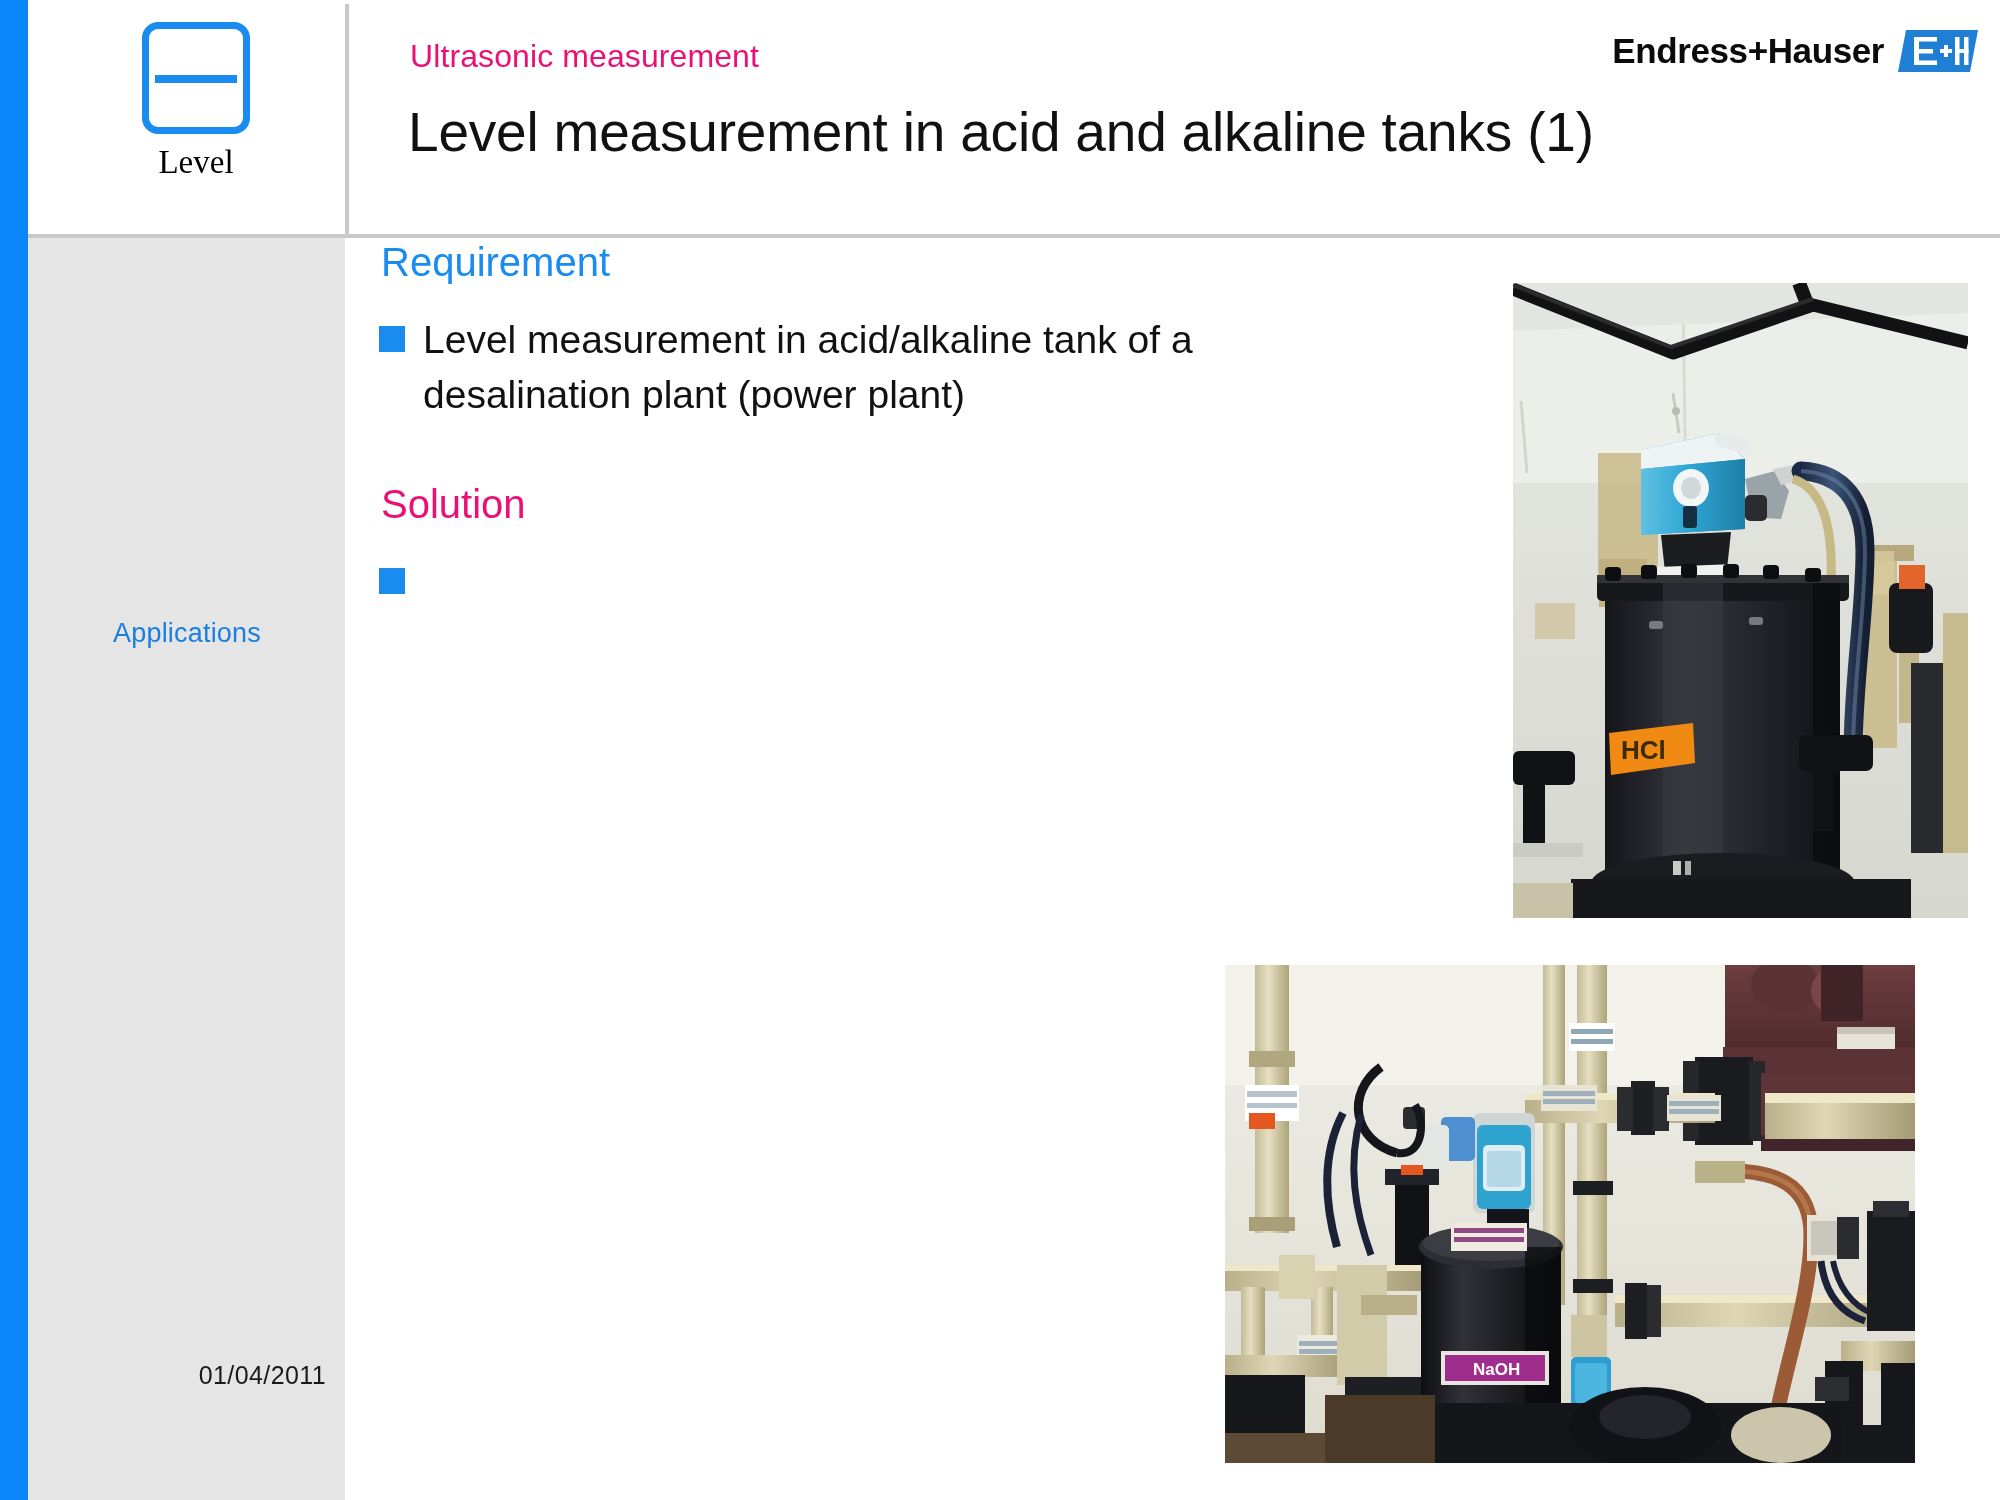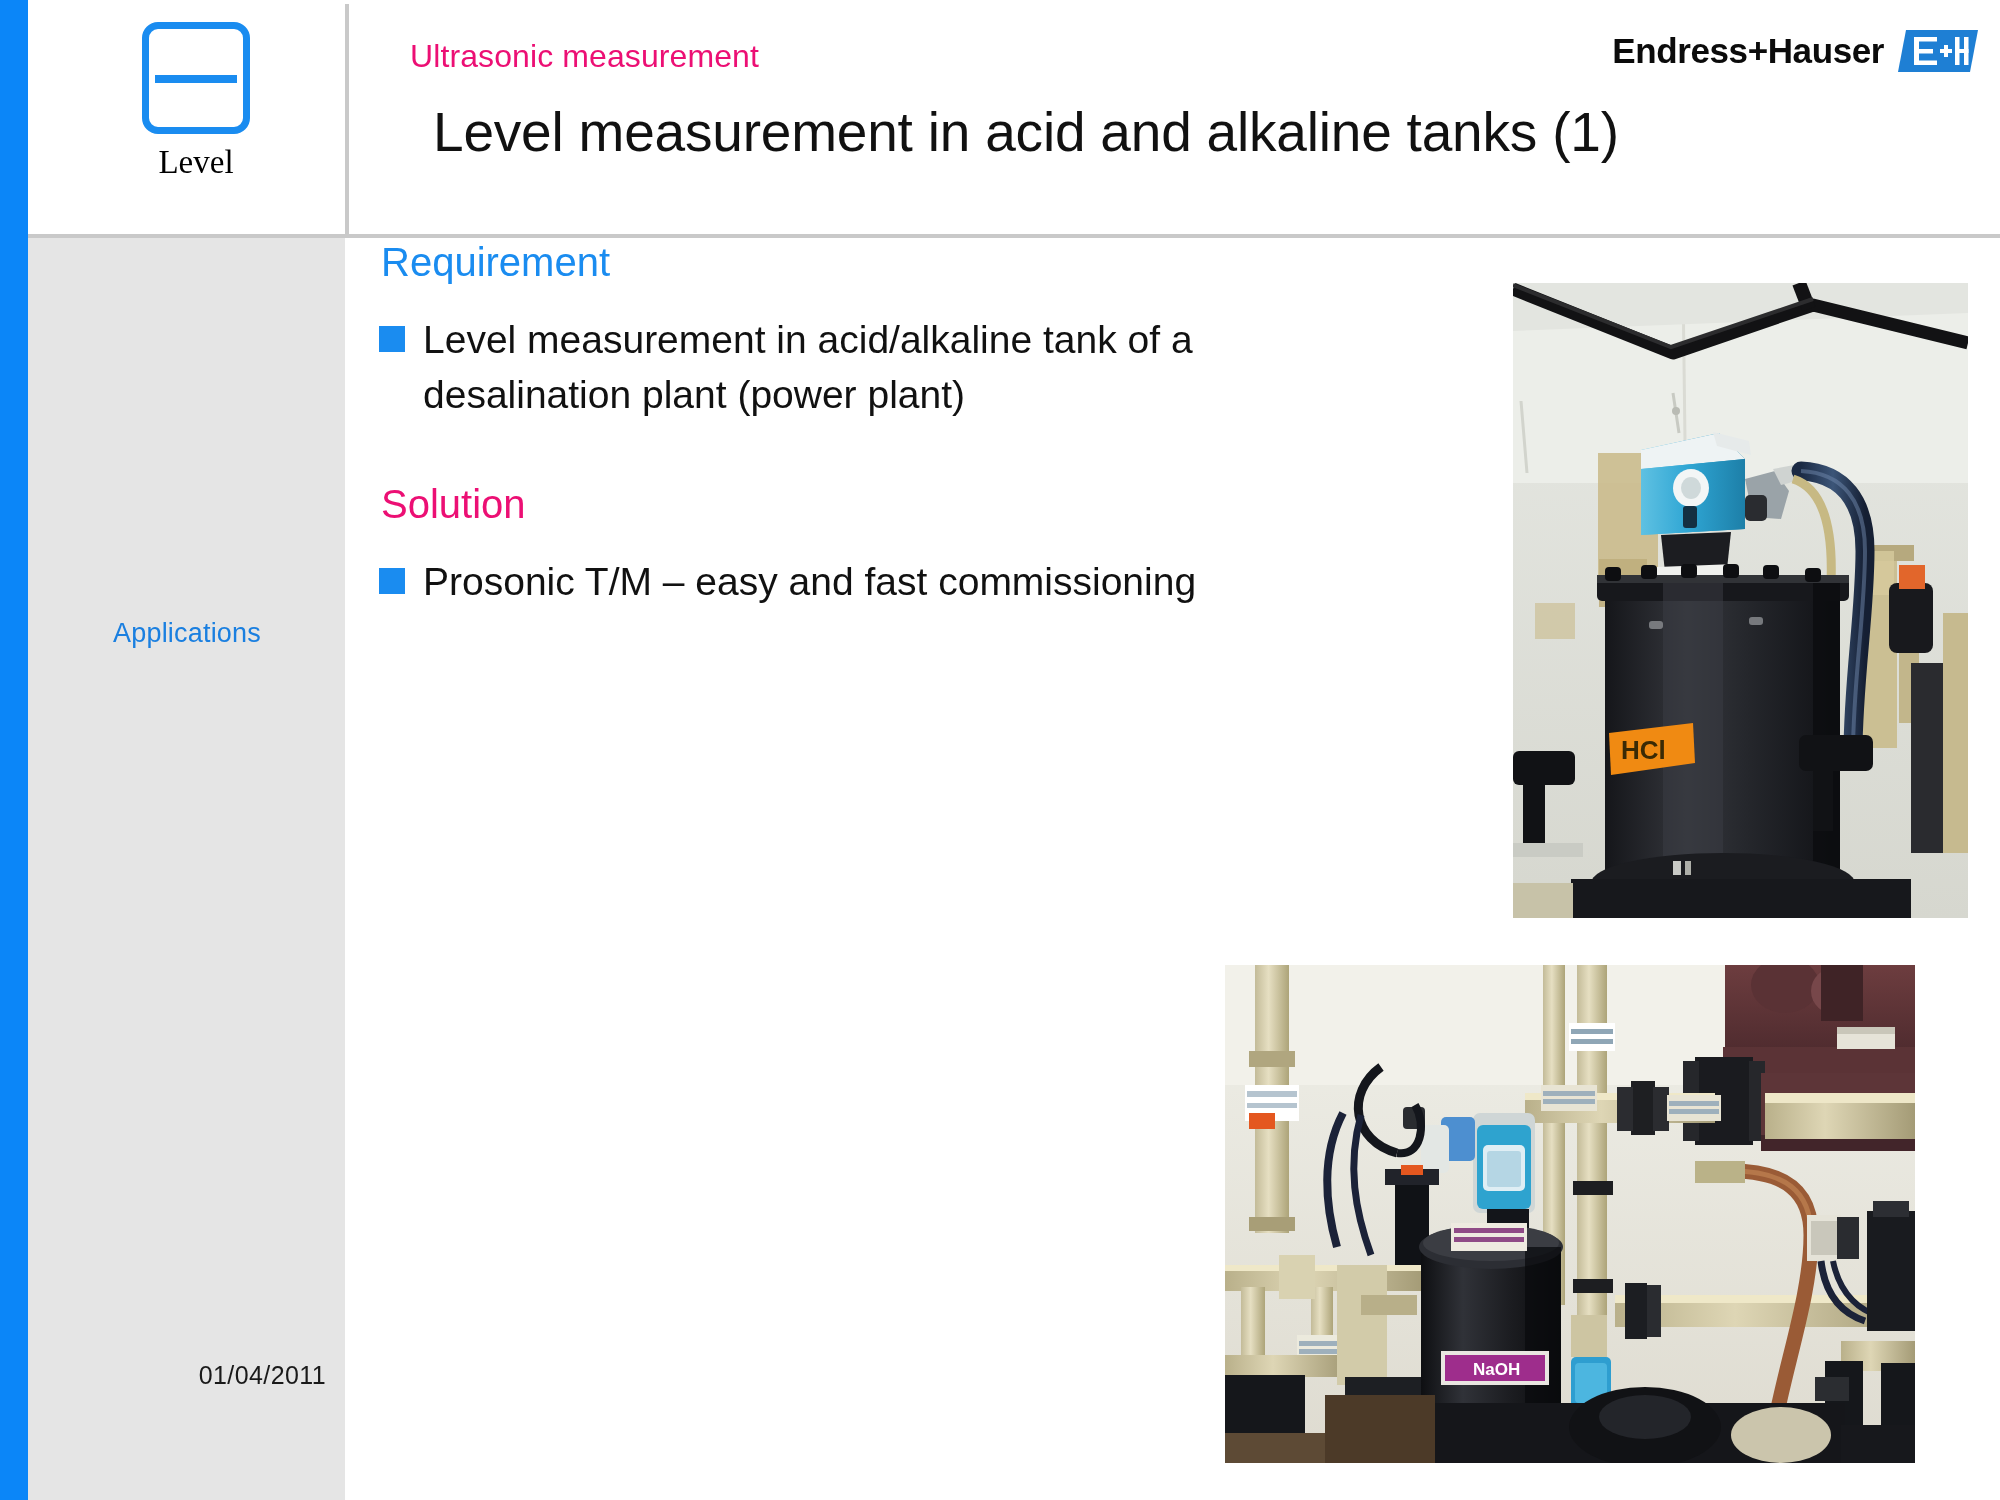--- a/index.html
+++ b/index.html
@@ -112,21 +112,20 @@
     letter-spacing: 0.1px;
     white-space: nowrap;
   }
   .title {
     position: absolute;
     left: 380px; top: 100px;
     font-size: 55px;
     color: #111111;
     letter-spacing: -0.2px;
     white-space: nowrap;
-    margin-left: 25px;
   }
 
   
   .logo {
     position: absolute;
     right: 22px; top: 30px;
     display: flex;
     align-items: center;
     gap: 14px;
   }
@@ -252,21 +251,20 @@
     <div class="bullet-row">
       <div class="bullet-square"></div>
       <div class="bullet-text">Level measurement in acid/alkaline tank of a desalination plant (power plant)</div>
     </div>
   </div>
 
   <div class="section section-sol">
     <div class="section-heading heading-solution">Solution</div>
     <div class="bullet-row">
       <div class="bullet-square"></div>
-      <div class="bullet-text">Prosonic T/M – easy and fast commissioning</div>
     </div>
   </div>
 
 </div>
 
 <div class="photo photo-top">
   <svg viewBox="0 0 455 635" xmlns="http://www.w3.org/2000/svg">
     <defs>
       <linearGradient id="wallG" x1="0" y1="0" x2="0" y2="1">
         <stop offset="0" stop-color="#e7e9e4"></stop>

